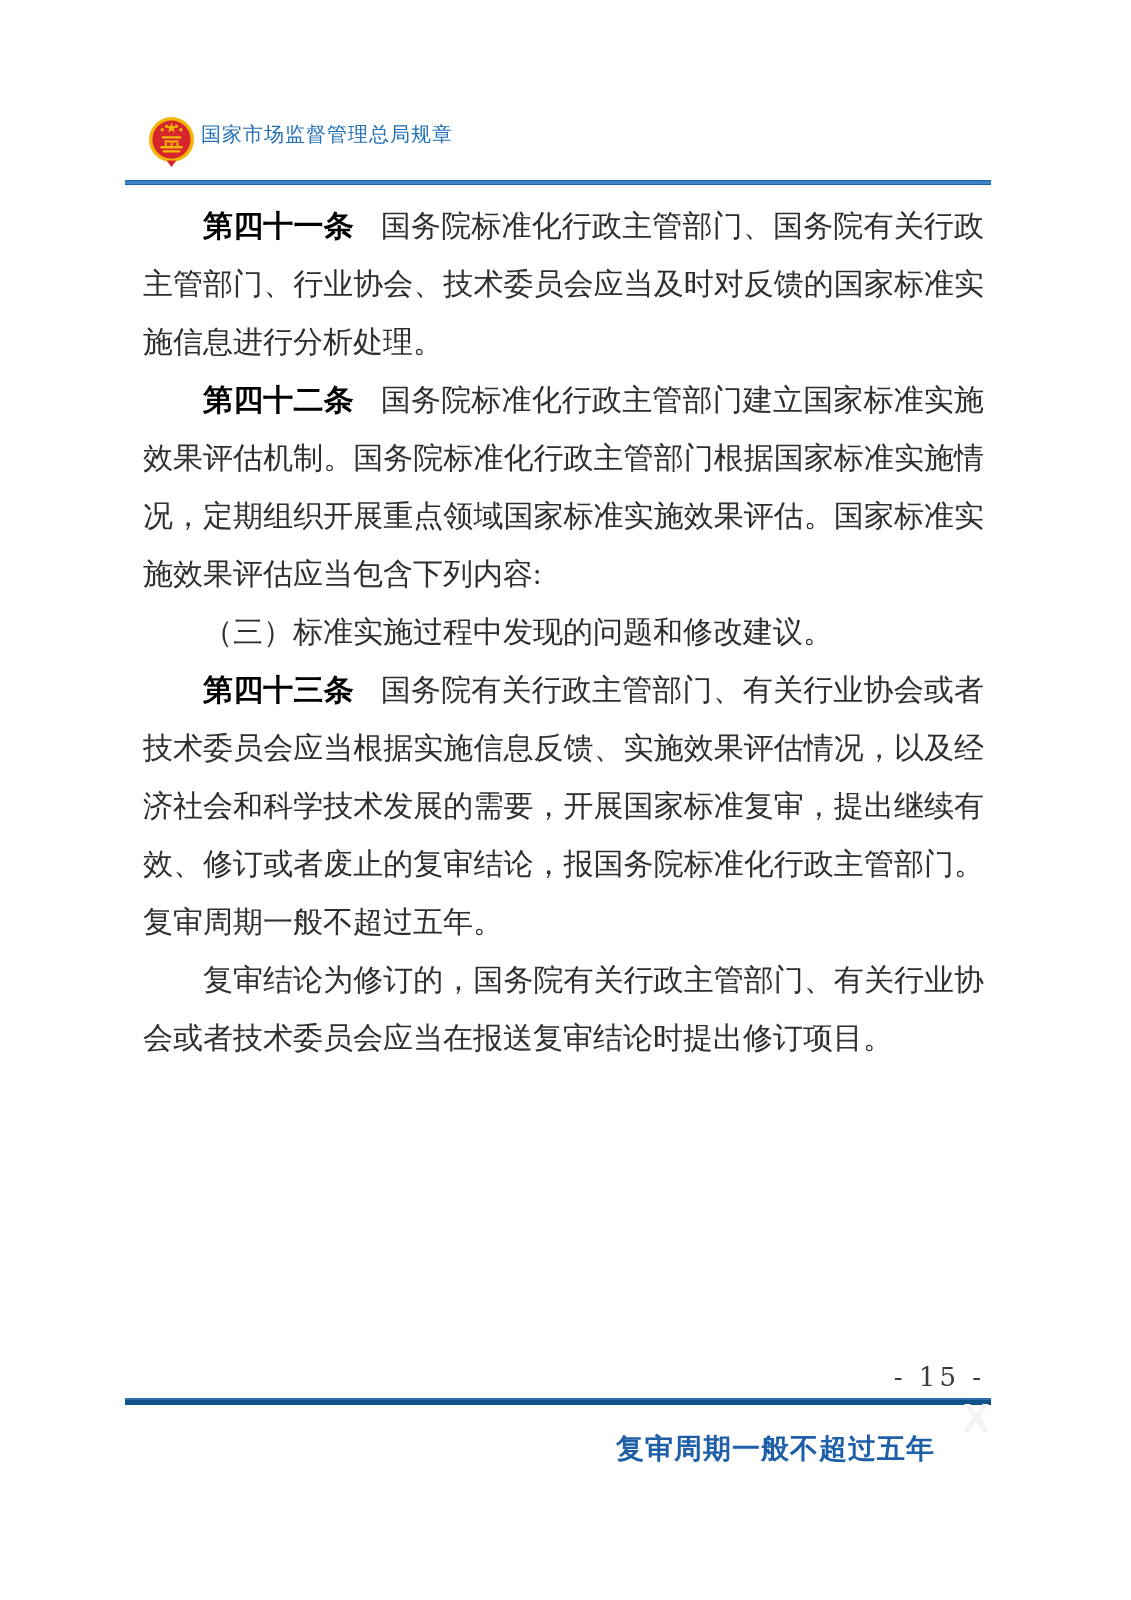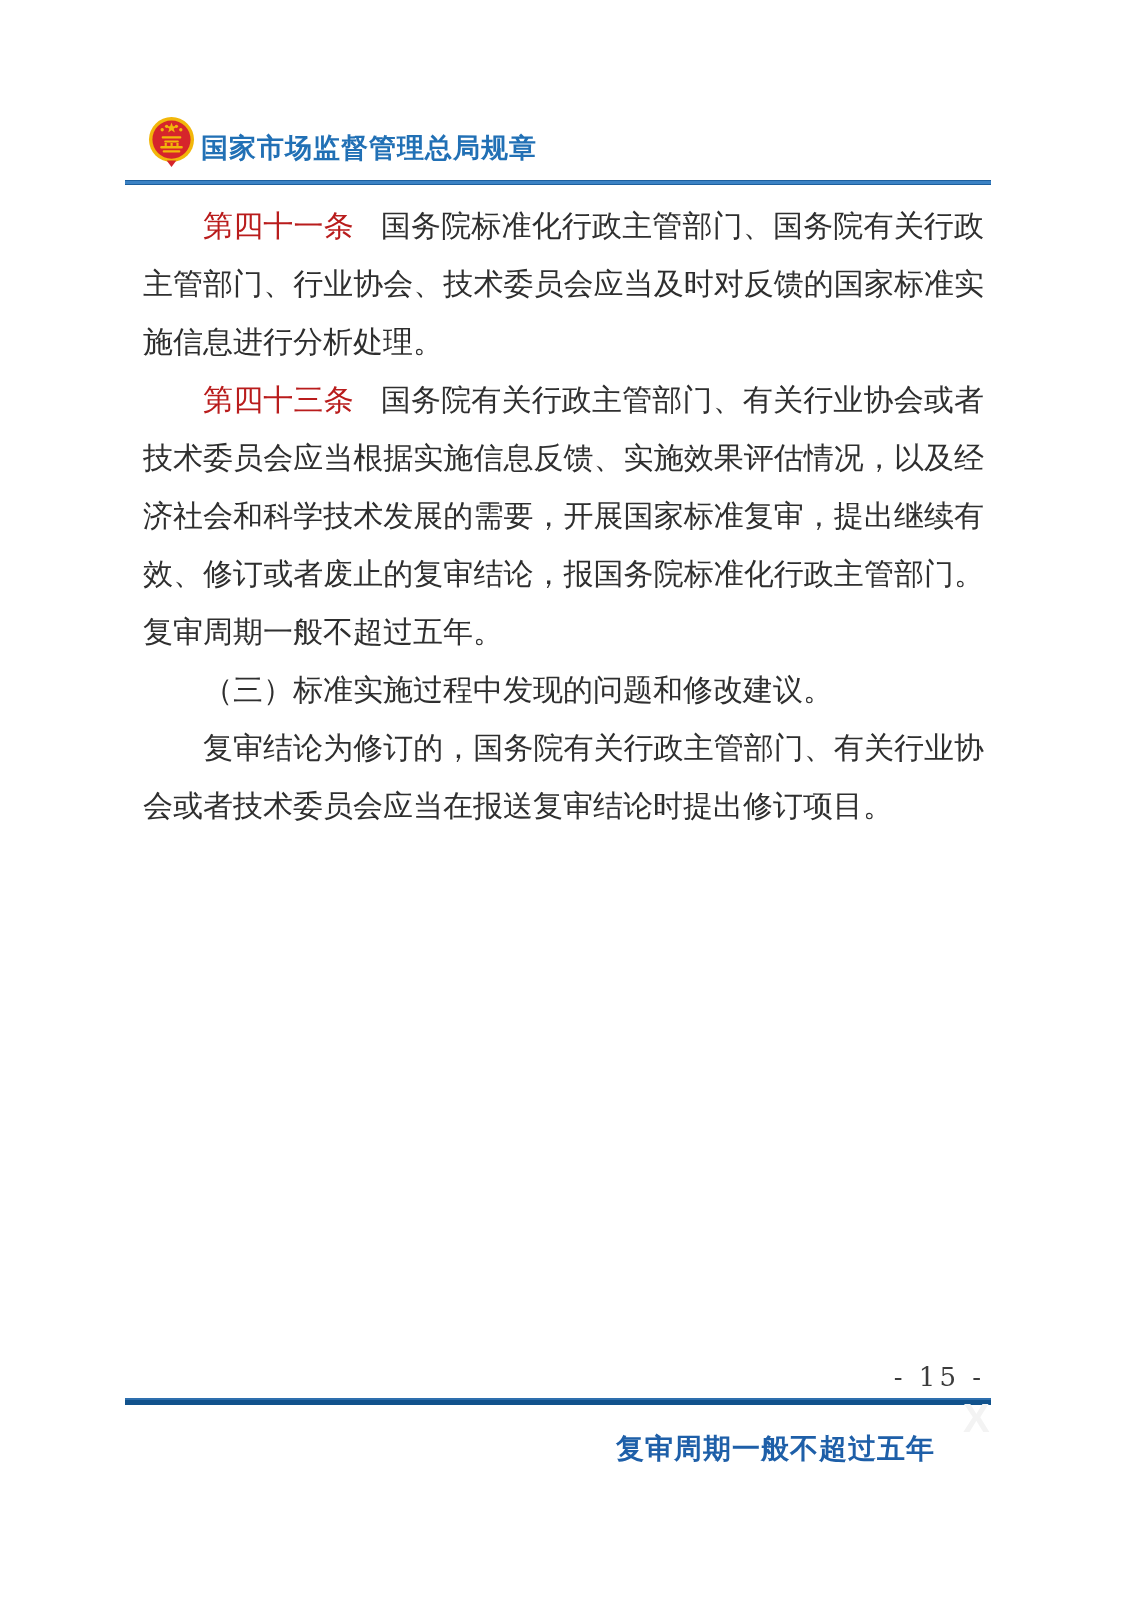--- a/index.html
+++ b/index.html
@@ -20,23 +20,23 @@
   .hdr-emblem {
     position: absolute;
     left: 148px;
     top: 116px;
     width: 47px;
     height: 52px;
   }
   .hdr-title {
     position: absolute;
     left: 201px;
-    top: 130px;
-    font-size: 27px;
-    font-weight: bold;
+    top: 121px;
+    font-size: 20px;
+    font-weight: normal;
     letter-spacing: 1px;
     color: #2170b5;
     white-space: nowrap;
   }
   .hdr-rule {
     position: absolute;
     left: 125px;
     top: 180px;
     width: 866px;
     height: 5px;
@@ -54,22 +54,22 @@
     color: #2f2f2f;
     text-align: justify;
     text-justify: inter-ideograph;
   }
   .doc-body p {
     margin: 0;
     padding: 0;
     text-indent: 2em;
   }
   .art-num {
-    font-weight: normal;
-    color: #b91c1c;
+    font-weight: bold;
+    color: #000000;
     margin-right: 0.9em;
   }
   .art-num:empty { margin-right: 0; display: none; }
 
   
   .page-number {
     position: absolute;
     right: 146px;
     top: 1338px;
     font-size: 26px;
@@ -132,22 +132,23 @@
 
     <polygon fill="#d6252b" points="19,45.5 29,45.5 24,52"></polygon>
   </svg>
 
   <div class="hdr-title">国家市场监督管理总局规章</div>
 
   <div class="hdr-rule"></div>
 
   <main class="doc-body">
     <p><span class="art-num">第四十一条</span><span>国务院标准化行政主管部门、国务院有关行政主管部门、行业协会、技术委员会应当及时对反馈的国家标准实施信息进行分析处理。</span></p>
+    <p><span class="art-num">第四十二条</span><span>国务院标准化行政主管部门建立国家标准实施效果评估机制。国务院标准化行政主管部门根据国家标准实施情况，定期组织开展重点领域国家标准实施效果评估。国家标准实施效果评估应当包含下列内容:</span></p>
+    <p><span>（三）标准实施过程中发现的问题和修改建议。</span></p>
     <p><span class="art-num">第四十三条</span><span>国务院有关行政主管部门、有关行业协会或者技术委员会应当根据实施信息反馈、实施效果评估情况，以及经济社会和科学技术发展的需要，开展国家标准复审，提出继续有效、修订或者废止的复审结论，报国务院标准化行政主管部门。复审周期一般不超过五年。</span></p>
-    <p><span>（三）标准实施过程中发现的问题和修改建议。</span></p>
     <p><span>复审结论为修订的，国务院有关行政主管部门、有关行业协会或者技术委员会应当在报送复审结论时提出修订项目。</span></p>
   </main>
 
   <div class="page-number">- 15 -</div>
 
   <div class="ftr-rule"></div>
 
   <div class="watermark-x">X</div>
 
   <div class="ftr-publisher">复审周期一般不超过五年</div>

